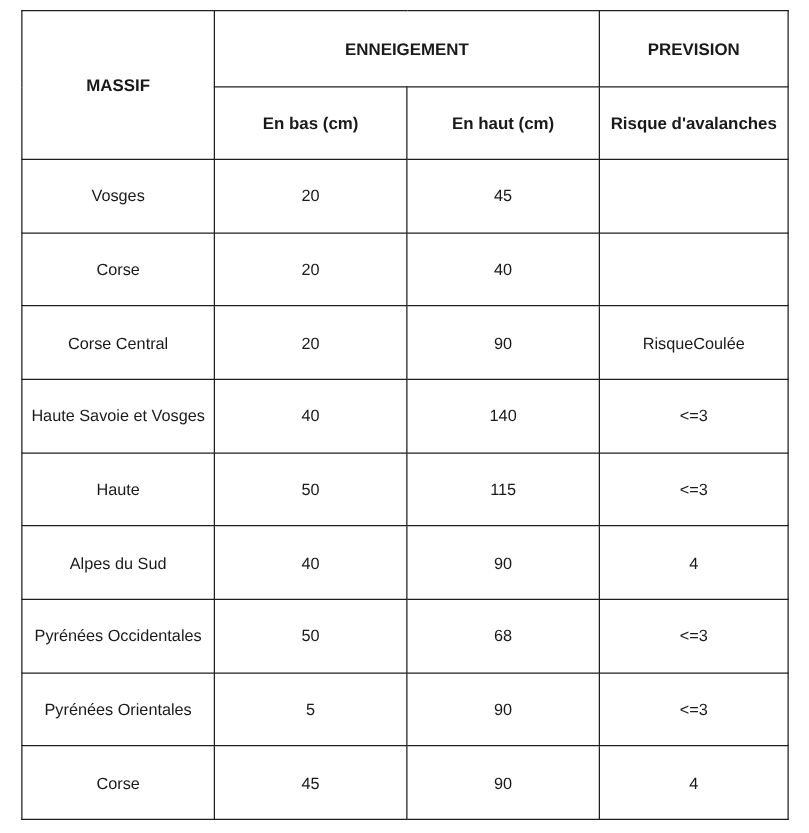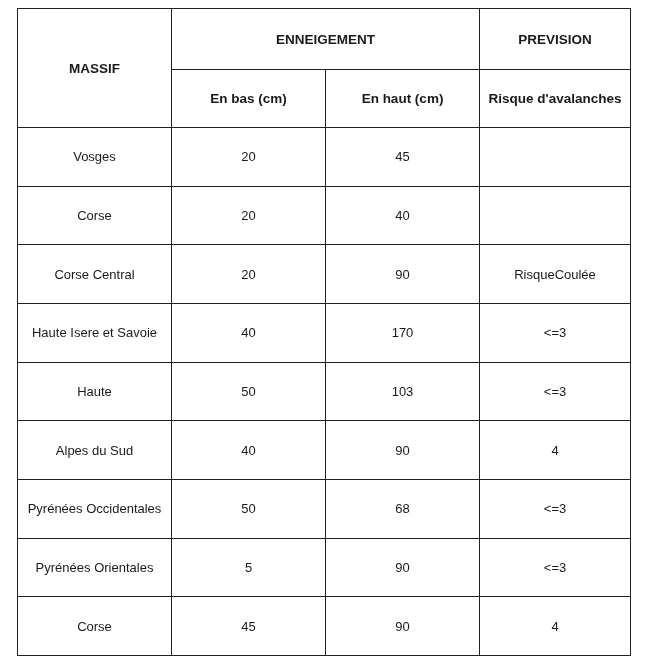--- a/index.html
+++ b/index.html
@@ -83,29 +83,29 @@
         <td>40</td>
         <td></td>
       </tr>
       <tr class="data-row">
         <td>Corse Central</td>
         <td>20</td>
         <td>90</td>
         <td>RisqueCoulée</td>
       </tr>
       <tr class="data-row">
-        <td>Haute Isere et Savoie</td>
+        <td>Haute Savoie et Vosges</td>
         <td>40</td>
-        <td>170</td>
+        <td>140</td>
         <td>&lt;=3</td>
       </tr>
       <tr class="data-row">
         <td>Haute</td>
         <td>50</td>
-        <td>103</td>
+        <td>115</td>
         <td>&lt;=3</td>
       </tr>
       <tr class="data-row">
         <td>Alpes du Sud</td>
         <td>40</td>
         <td>90</td>
         <td>4</td>
       </tr>
       <tr class="data-row">
         <td>Pyrénées Occidentales</td>

